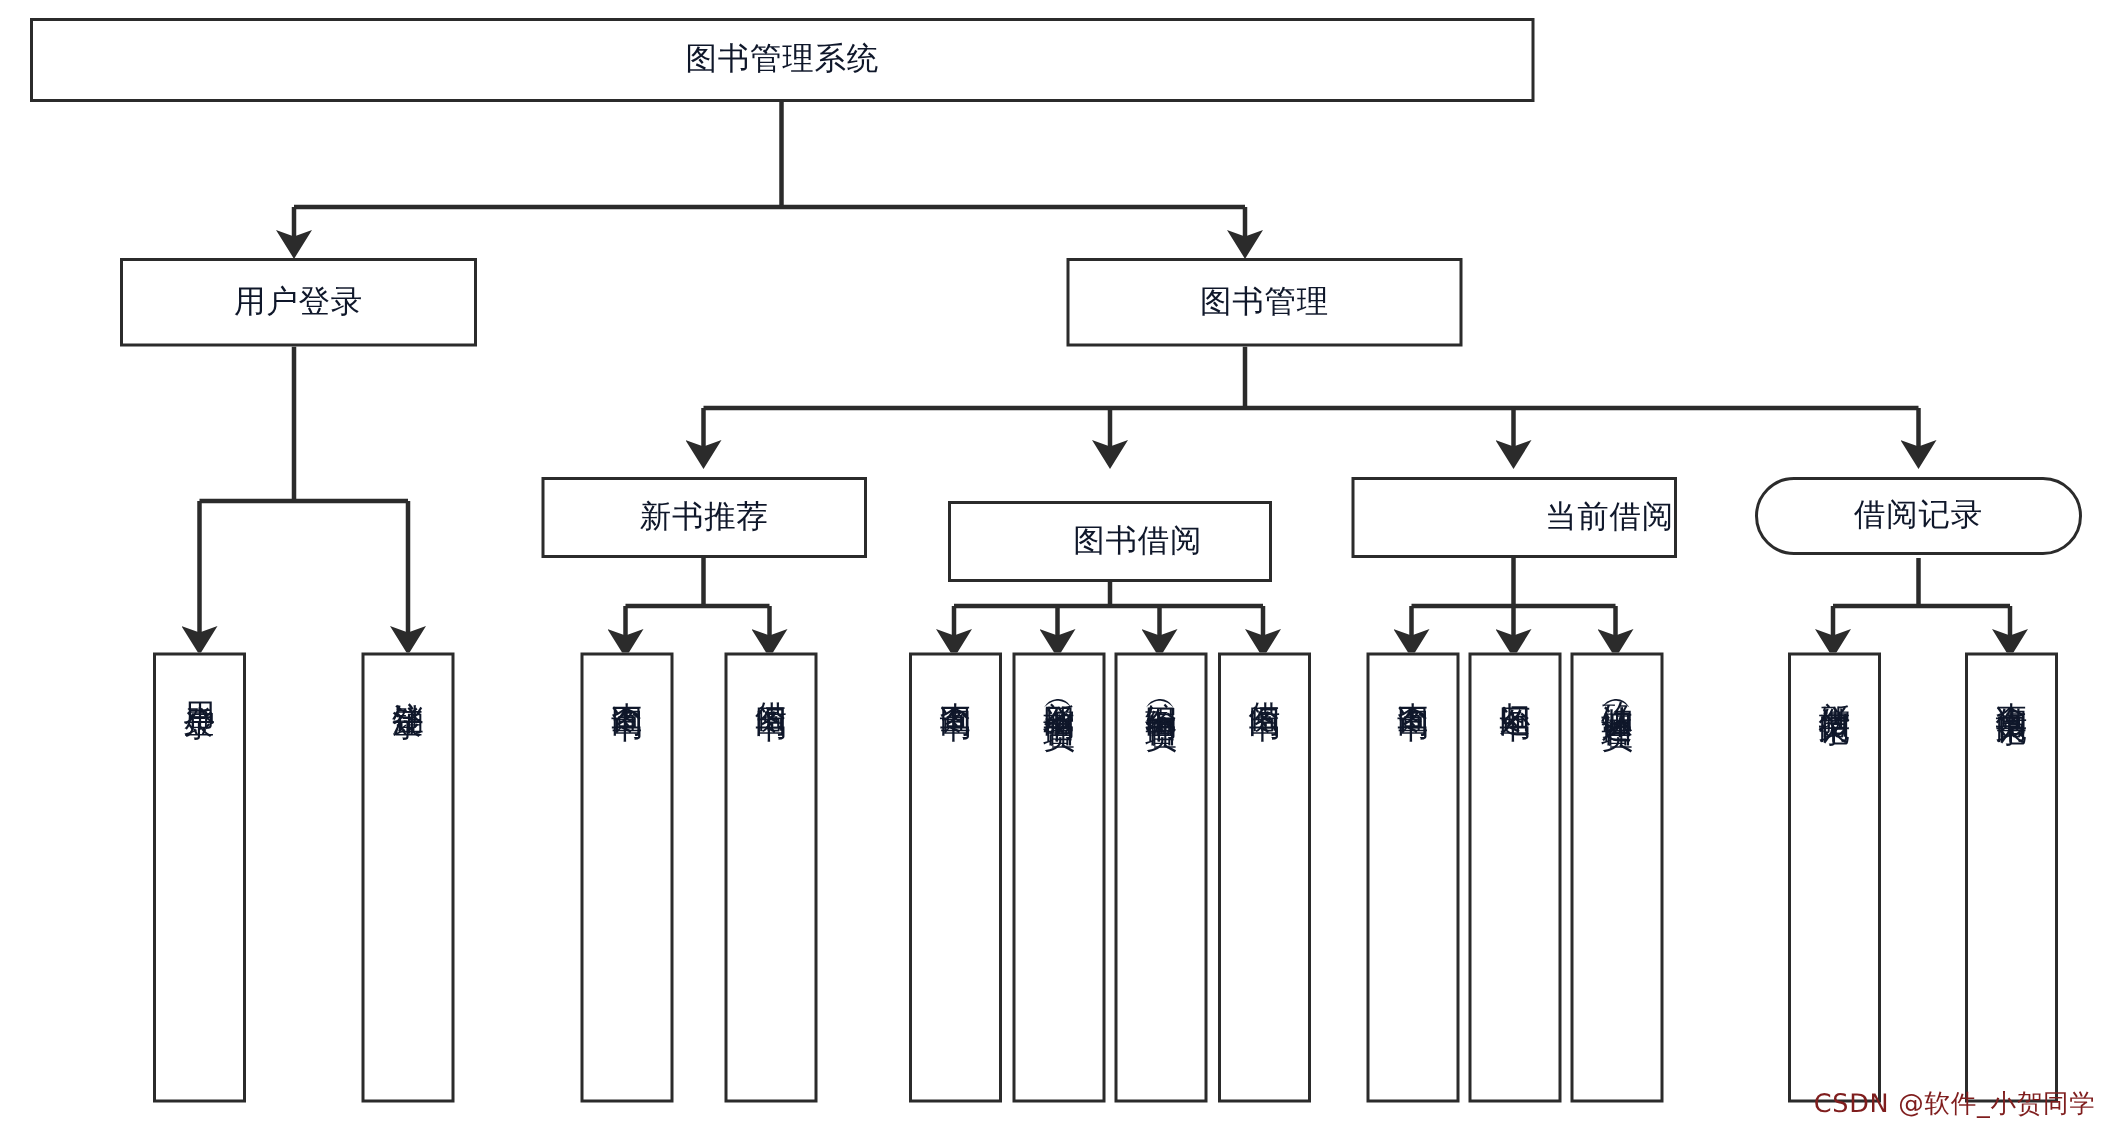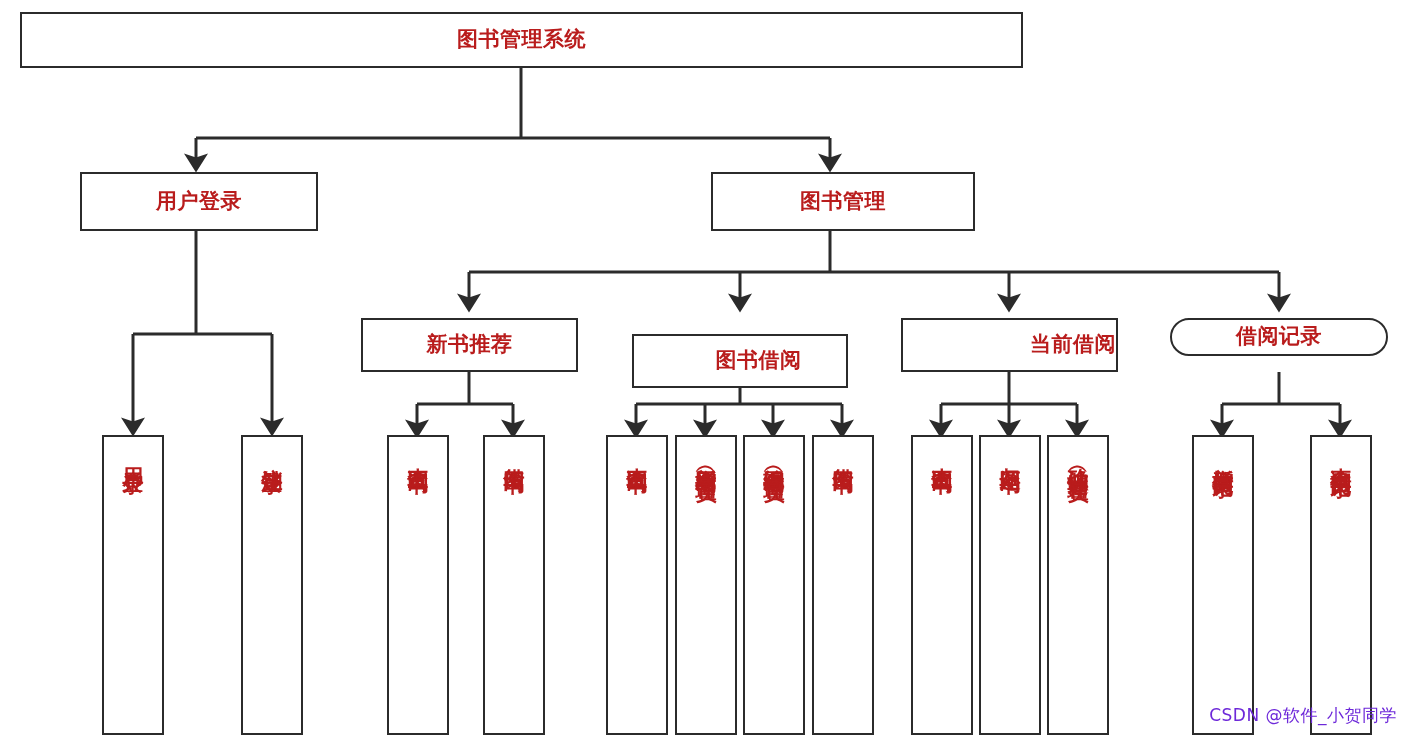--- a/index.html
+++ b/index.html
@@ -33,45 +33,44 @@
     border: 2px solid #2b2b2b;
     background: #ffffff;
     display: flex;
     align-items: center;
     justify-content: center;
     z-index: 2;
   }
   .node .label {
     font-size: 21px;
     line-height: 1.12;
-    color: #b91c1c;
+    color: #0f172a;
     letter-spacing: 0.5px;
     white-space: nowrap;
-    font-weight: bold;
   }
   
   .node.vertical {
     align-items: flex-start;
     padding-top: 14px;
   }
   .node.vertical .label {
     writing-mode: vertical-rl;
     text-orientation: upright;
     font-size: 21px;
     line-height: 1.05;
     letter-spacing: 2px;
     white-space: normal;
     max-height: 100%;
   }
   #watermark {
     position: absolute;
     right: 8px;
-    bottom: 20px;
+    bottom: 0;
     font-size: 17px;
-    color: #6d28d9;
+    color: #7f1d1d;
     letter-spacing: 0.5px;
     z-index: 5;
     white-space: nowrap;
   }
 </style>
 </head>
 <body>
 
 <div id="canvas">
 
@@ -146,21 +145,21 @@
   </div>
 
   <div class="node" style="left:632px; top:334px; width:216px; height:54px;padding-left:37px;">
     <span class="label">图书借阅</span>
   </div>
 
   <div class="node" style="left:901px; top:318px; width:217px; height:54px;justify-content:flex-end;">
     <span class="label">当前借阅</span>
   </div>
 
-  <div class="node" style="left:1170px; top:318px; width:218px; height:38px;border-radius:26px;">
+  <div class="node" style="left:1170px; top:318px; width:218px; height:52px;border-radius:26px;">
     <span class="label">借阅记录</span>
   </div>
 
   <div class="node vertical" style="left:102px; top:435px; width:62px; height:300px;">
     <span class="label">用户登录</span>
   </div>
 
   <div class="node vertical" style="left:241px; top:435px; width:62px; height:300px;">
     <span class="label">注销登录</span>
   </div>

